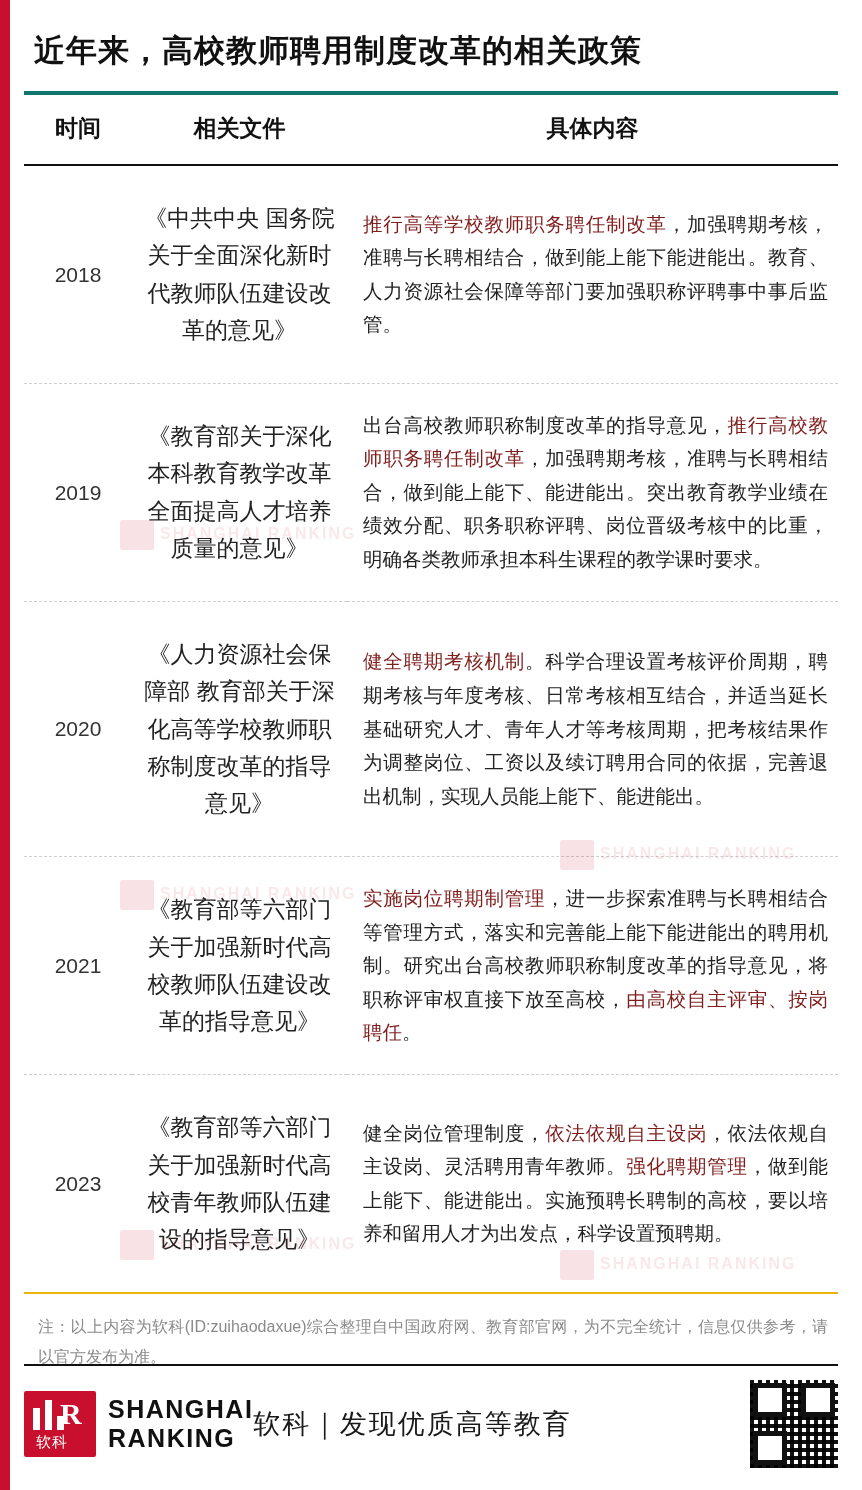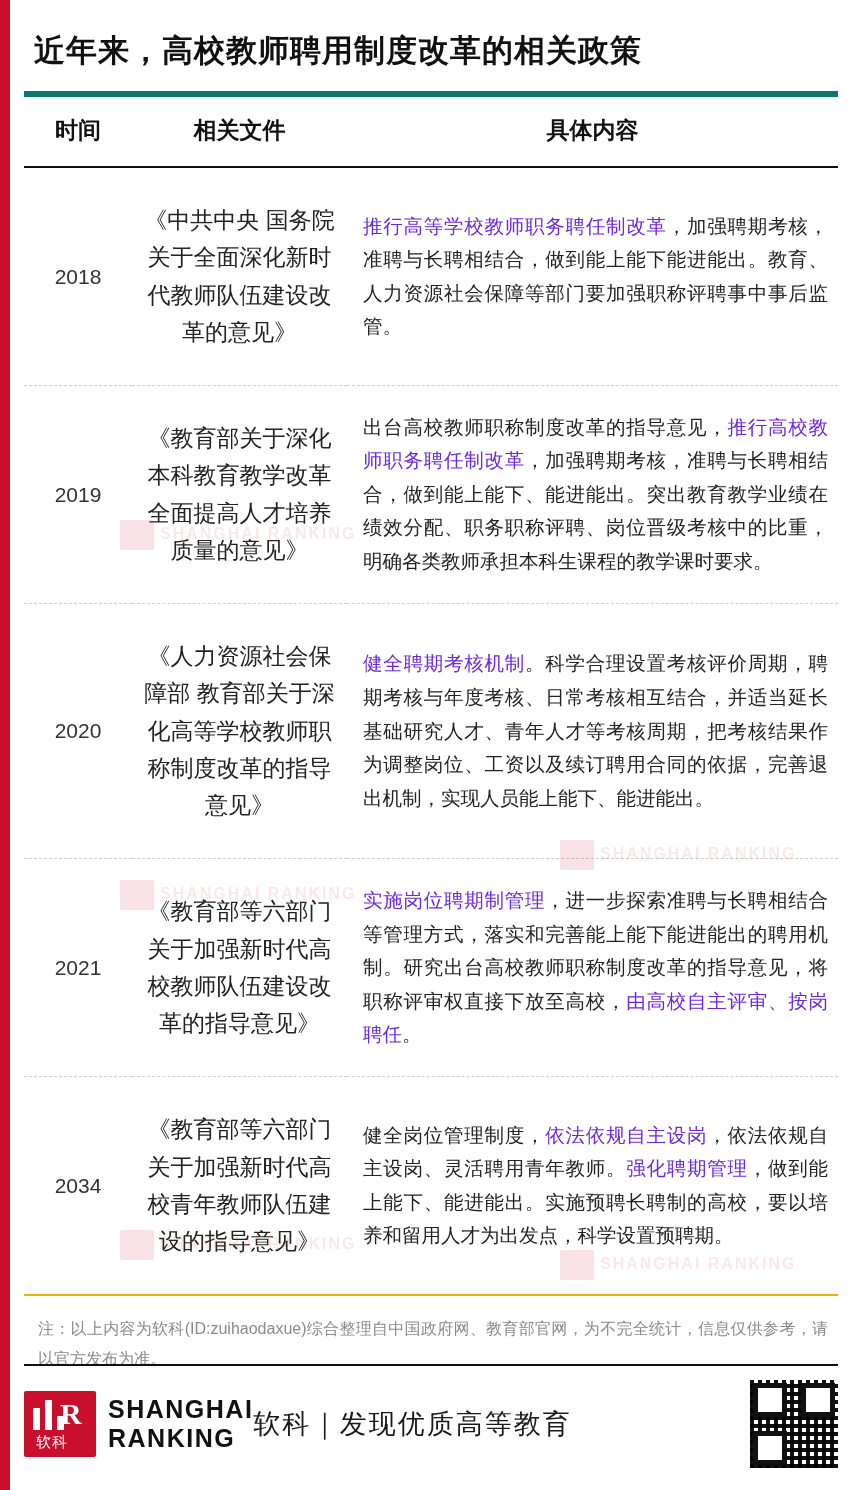--- a/index.html
+++ b/index.html
@@ -42,21 +42,21 @@
   table.policy {
     width: 814px;
     border-collapse: collapse;
     table-layout: fixed;
   }
   table.policy thead th {
     font-size: 23px;
     font-weight: bold;
     color: #111;
     padding: 18px 6px 20px 6px;
-    border-top: 6px solid #0f766e;
+    border-top: 4px solid #0f766e;
     border-bottom: 2px solid #111;
     text-align: center;
     background: #fff;
   }
   col.c-time { width: 108px; }
   col.c-doc { width: 215px; }
   col.c-content { width: 491px; }
 
   table.policy tbody td {
     border-bottom: 1px dashed #cfcfcf;
@@ -79,21 +79,21 @@
     padding: 34px 8px;
   }
   td.content {
     font-size: 19.5px;
     line-height: 1.72;
     color: #222;
     padding: 22px 10px 22px 16px;
     text-align: justify;
   }
   .hl {
-    color: #6d28d9;
+    color: #7f1d1d;
   }
   .note {
     margin: 18px 0 0 14px;
     width: 790px;
     font-size: 16px;
     line-height: 1.85;
     color: #8a8a8a;
     text-align: justify;
   }
   .footer {
@@ -265,21 +265,21 @@
           <td class="year">2020</td>
           <td class="doc">《人力资源社会保障部 教育部关于深化高等学校教师职称制度改革的指导意见》</td>
           <td class="content"><span class="hl">健全聘期考核机制</span><span>。科学合理设置考核评价周期，聘期考核与年度考核、日常考核相互结合，并适当延长基础研究人才、青年人才等考核周期，把考核结果作为调整岗位、工资以及续订聘用合同的依据，完善退出机制，实现人员能上能下、能进能出。</span></td>
         </tr>
         <tr>
           <td class="year">2021</td>
           <td class="doc">《教育部等六部门关于加强新时代高校教师队伍建设改革的指导意见》</td>
           <td class="content"><span class="hl">实施岗位聘期制管理</span><span>，进一步探索准聘与长聘相结合等管理方式，落实和完善能上能下能进能出的聘用机制。研究出台高校教师职称制度改革的指导意见，将职称评审权直接下放至高校，</span><span class="hl">由高校自主评审、按岗聘任</span><span>。</span></td>
         </tr>
         <tr>
-          <td class="year">2034</td>
+          <td class="year">2023</td>
           <td class="doc">《教育部等六部门关于加强新时代高校青年教师队伍建设的指导意见》</td>
           <td class="content"><span>健全岗位管理制度，</span><span class="hl">依法依规自主设岗</span><span>，依法依规自主设岗、灵活聘用青年教师。</span><span class="hl">强化聘期管理</span><span>，做到能上能下、能进能出。实施预聘长聘制的高校，要以培养和留用人才为出发点，科学设置预聘期。</span></td>
         </tr>
       </tbody>
   </table>
 
   <div class="note">注：以上内容为软科(ID:zuihaodaxue)综合整理自中国政府网、教育部官网，为不完全统计，信息仅供参考，请以官方发布为准。</div>
 
   <div class="footer">
     <div class="brand">

